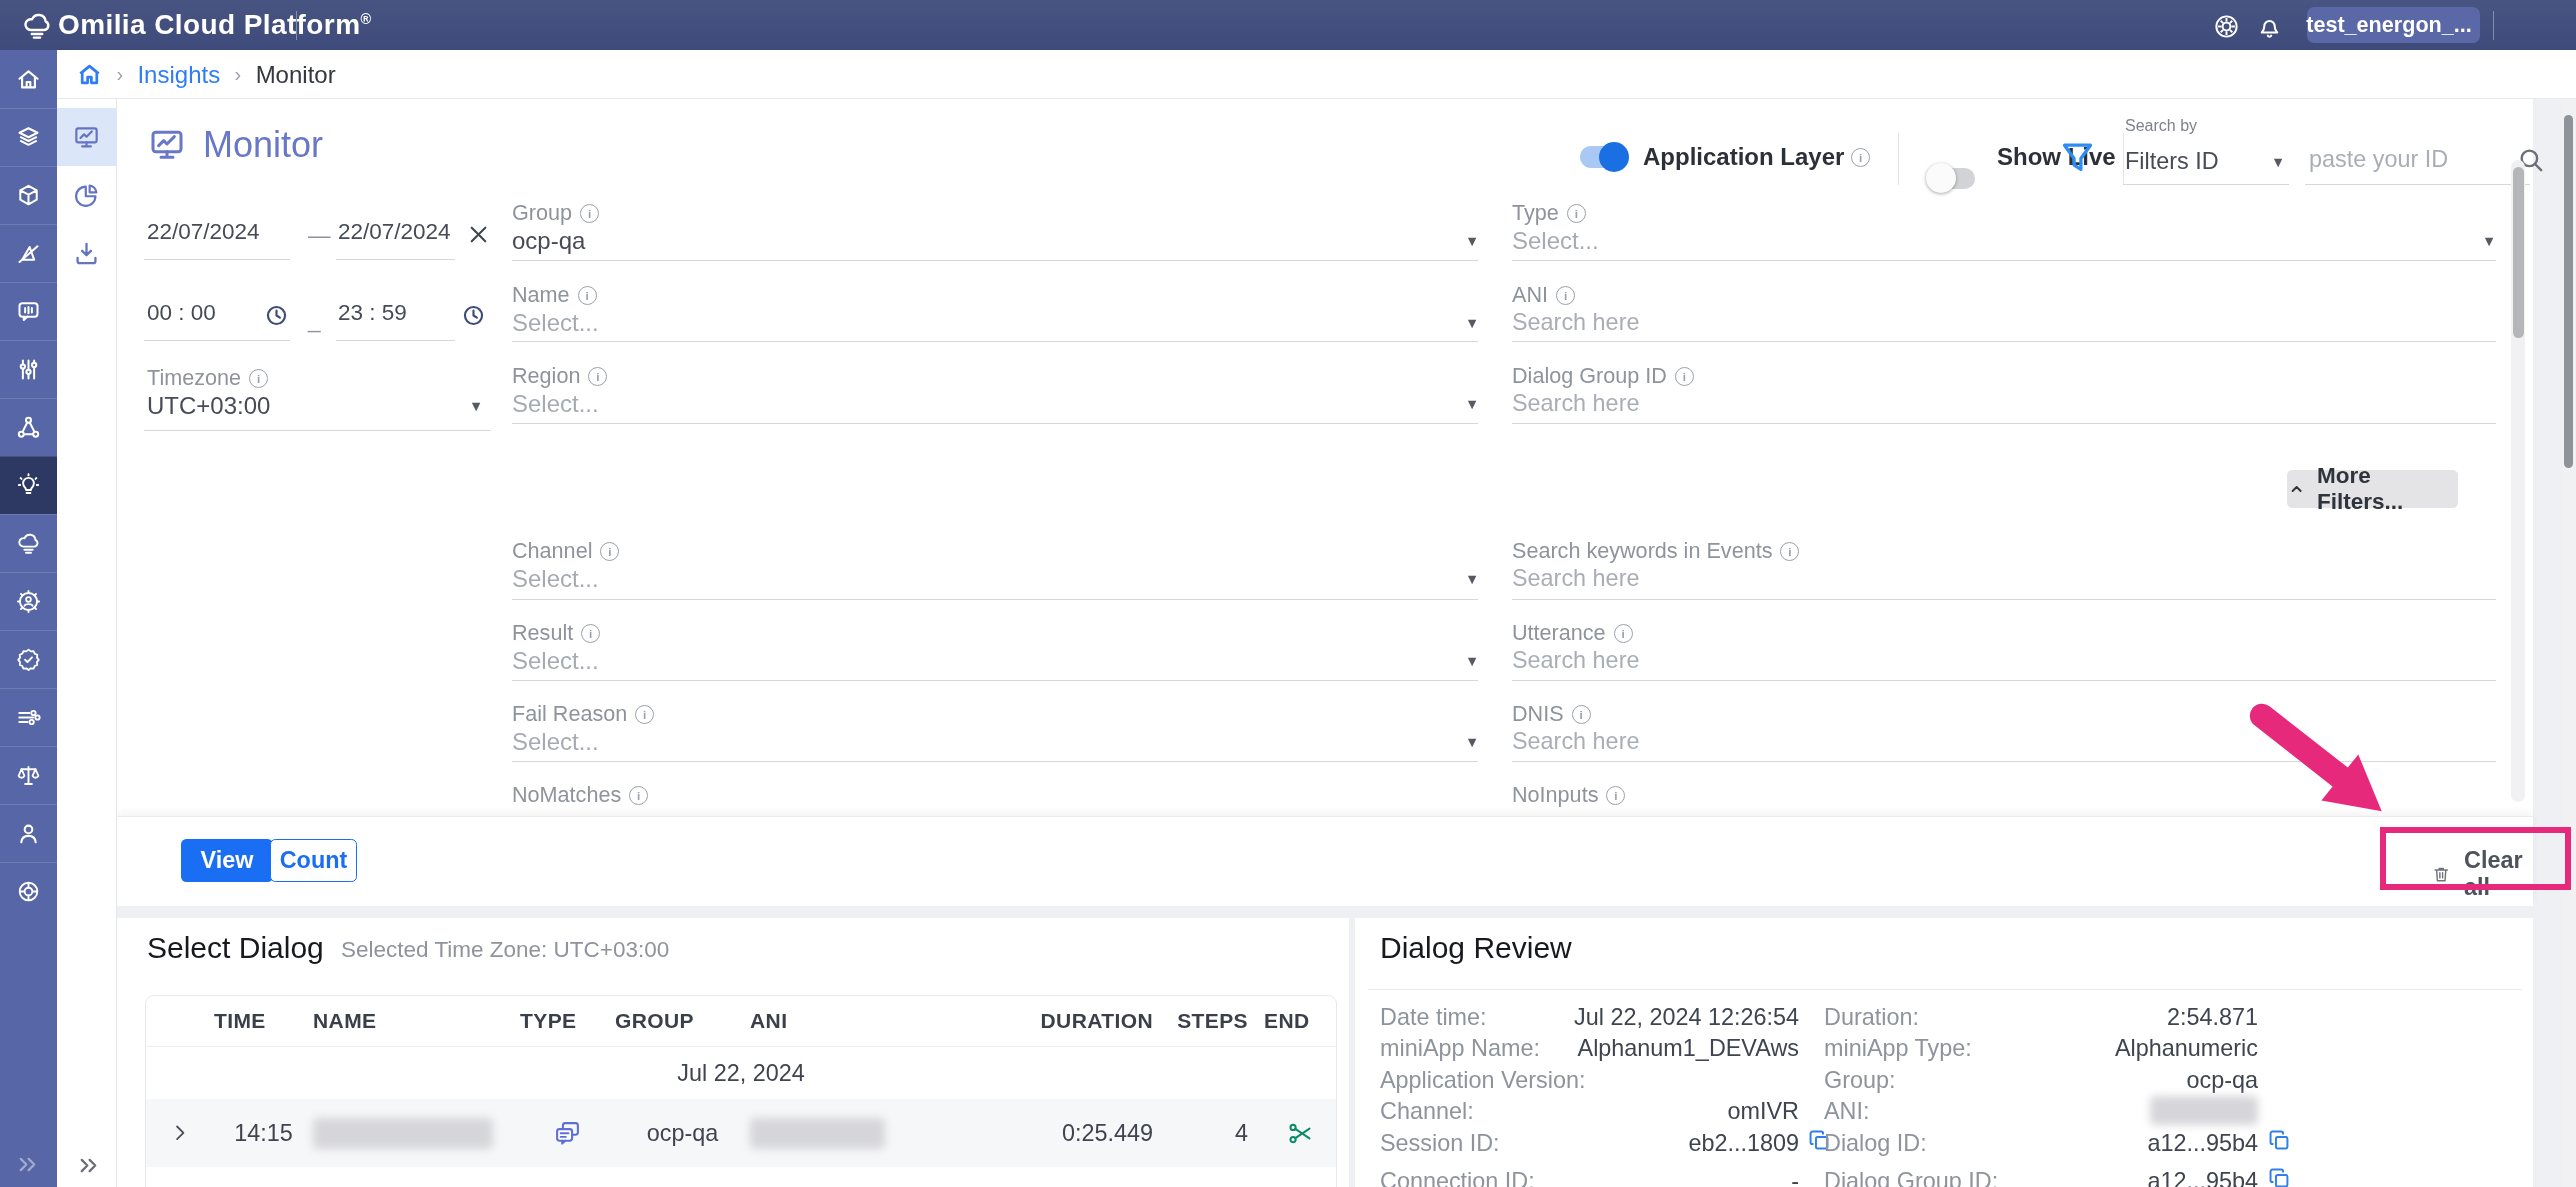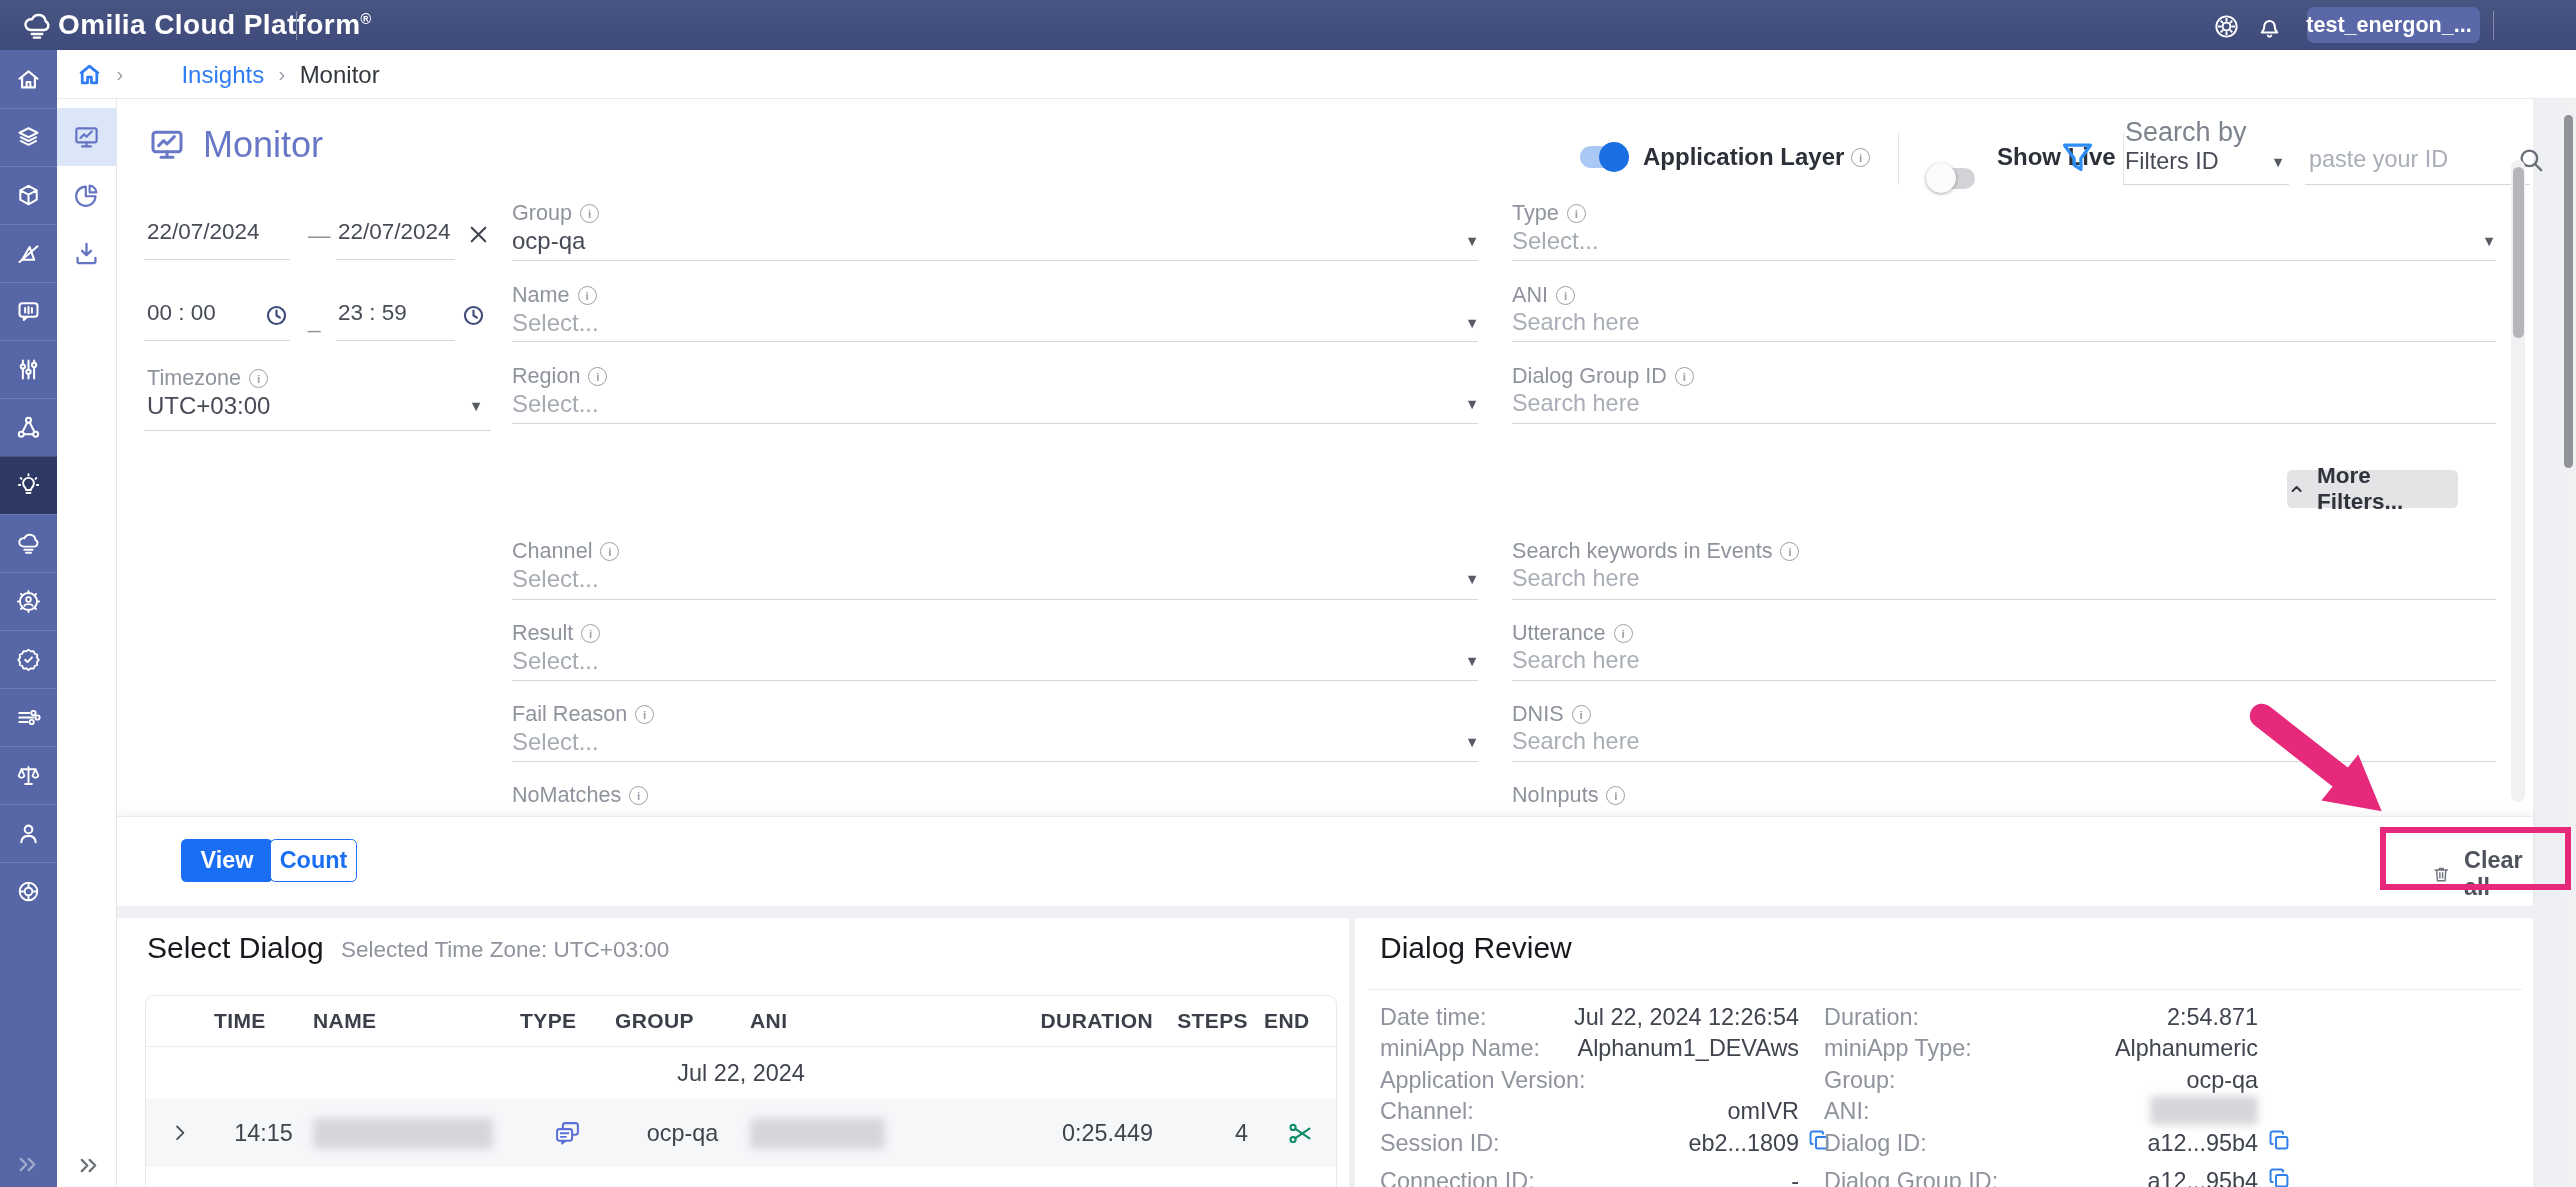--- a/index.html
+++ b/index.html
@@ -19,21 +19,21 @@
   .r1item{width:57px;height:58px;display:flex;align-items:center;justify-content:center;color:#fff;border-top:0.9px solid rgba(255,255,255,.14);box-sizing:border-box;}
   .r1item:first-child{border-top:none;}
   .r1item.active{background:#2d3963;}
   .rail2{left:57px;top:99px;width:60px;height:1089px;background:#ffffff;border-right:0.9px solid #e4e6ea;box-sizing:border-box;z-index:20;}
   .r2item{width:59px;height:58px;display:flex;align-items:center;justify-content:center;color:#6474c2;}
   .r2item.active{background:#dbe7f8;}
   
   .crumbbar{left:57px;top:50px;width:2519px;height:49px;background:#fff;border-bottom:0.9px solid #e9eaee;box-sizing:border-box;z-index:21;}
   .crumb{display:flex;align-items:center;gap:14.4px;position:absolute;left:20px;top:10.8px;font-size:24px;}
   .crumb .sep{color:#9aa0a8;font-size:20px;}
-  .crumb .link{color:#2e7cf6;margin-left:44px;}
+  .crumb .link{color:#2e7cf6;}
   .crumb .cur{color:#33383f;}
   
   .panel{left:117px;top:99px;width:2416px;height:717px;background:#fff;z-index:1;}
   .ptitle{display:flex;align-items:center;gap:16px;color:#6877c6;font-size:36px;}
   .flabel{font-size:21.6px;color:#8e939c;display:flex;align-items:center;gap:8px;white-space:nowrap;}
   .fvalue{font-size:24px;color:#464b55;white-space:nowrap;}
   .ph{color:#a6abb3;}
   .uline{border-bottom:1.8px solid #d5d7dc;height:0;}
   .caret{font-size:14.4px;color:#565b63;line-height:1;}
   .info{width:17px;height:17px;min-width:17px;border:1.8px solid #9ba0a9;border-radius:50%;font-size:11.7px;color:#9ba0a9;
@@ -370,21 +370,21 @@
     <div class="abs toggle tg-off" style="left:1813px;top:47px">
         <div class="knob"></div>
       </div>
     <div class="abs ctl-label" style="left:1880px;top:44px">Show Live</div>
     <div class="abs vdiv" style="left:2006px;top:34px;height:52px"></div>
 
     <svg class="ic abs" style="left:1940px;top:38px;color:#2e8df5" width="41" height="41" viewBox="0 0 46 46">
         <use href="#i-funnel"></use>
       </svg>
 
-    <div class="abs" style="left:2008px;top:18px;font-size:27px;color:#7d838c">Search by</div>
+    <div class="abs" style="left:2008px;top:18px;font-size:16px;color:#7d838c">Search by</div>
     <div class="abs fvalue" style="left:2008px;top:49px;font-size:23.4px">Filters ID</div>
     <span class="abs caret" style="left:2154px;top:56px">▼</span>
     <div class="abs uline" style="left:2006px;top:85px;width:166px"></div>
     <input class="abs ghost" style="left: 2192px; top: 47px; width: 270px;" placeholder="paste your ID">
     <div class="abs uline" style="left:2188px;top:85px;width:225px"></div>
     <svg class="ic abs" style="left:2398px;top:45px;color:#6a6f78" width="32" height="32" viewBox="0 0 36 36">
         <use href="#i-search"></use>
       </svg>
 
     <div class="abs fvalue" style="left:30px;top:120px;font-size:22.5px">22/07/2024</div>

